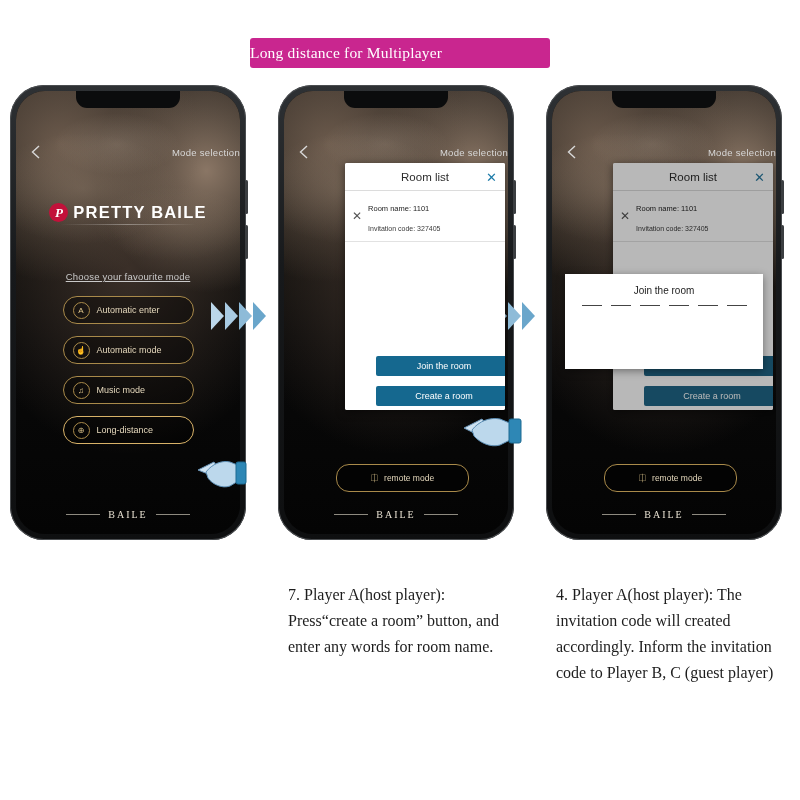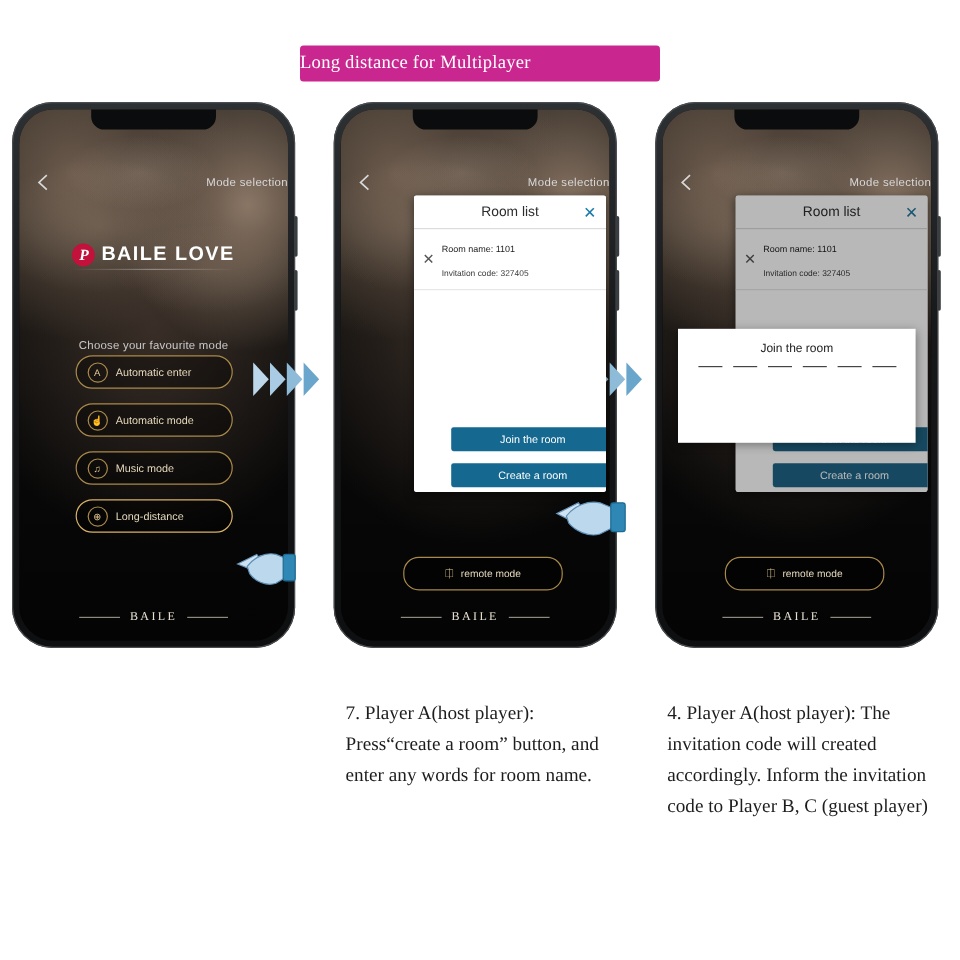--- a/index.html
+++ b/index.html
@@ -144,26 +144,27 @@
     position: absolute;
     top: 133px;
     left: 44px; right: 44px;
     height: 1px;
     background: linear-gradient(90deg, rgba(255,255,255,0), rgba(255,255,255,.35), rgba(255,255,255,0));
     z-index: 4;
   }
 
   .choose-text {
     position: absolute;
-    top: 192px; left: 0; right: 0;
+    top: 180px; left: 0; right: 0;
     text-align: center;
     color: #c9c9c9;
     font-size: 9.5px;
     z-index: 4;
     letter-spacing: .2px;
+    text-decoration: underline;
   }
 
   .mode-list {
     position: absolute;
     top: 205px; left: 0; right: 0;
     z-index: 4;
     display: flex;
     flex-direction: column;
     align-items: center;
     gap: 12px;
@@ -386,21 +387,21 @@
 
     <div class="back-arrow">
       <svg width="18" height="18" viewBox="0 0 18 18">
         <path d="M11 3 L4.5 9 L11 15" fill="none" stroke="#d8d8d8" stroke-width="1.4"></path>
       </svg>
     </div>
     <div class="mode-title">Mode selection</div>
 
     <div class="brand">
       <span class="p-badge">P</span>
-      <span class="b-text">BAILE LOVE</span>
+      <span class="b-text">PRETTY BAILE</span>
     </div>
     <div class="brand-rule"></div>
 
     <div class="choose-text">Choose your favourite mode</div>
 
     <div class="mode-list">
       <div class="mode-btn">
         <span class="ic">A</span>
         <span>Automatic enter</span>
       </div>

